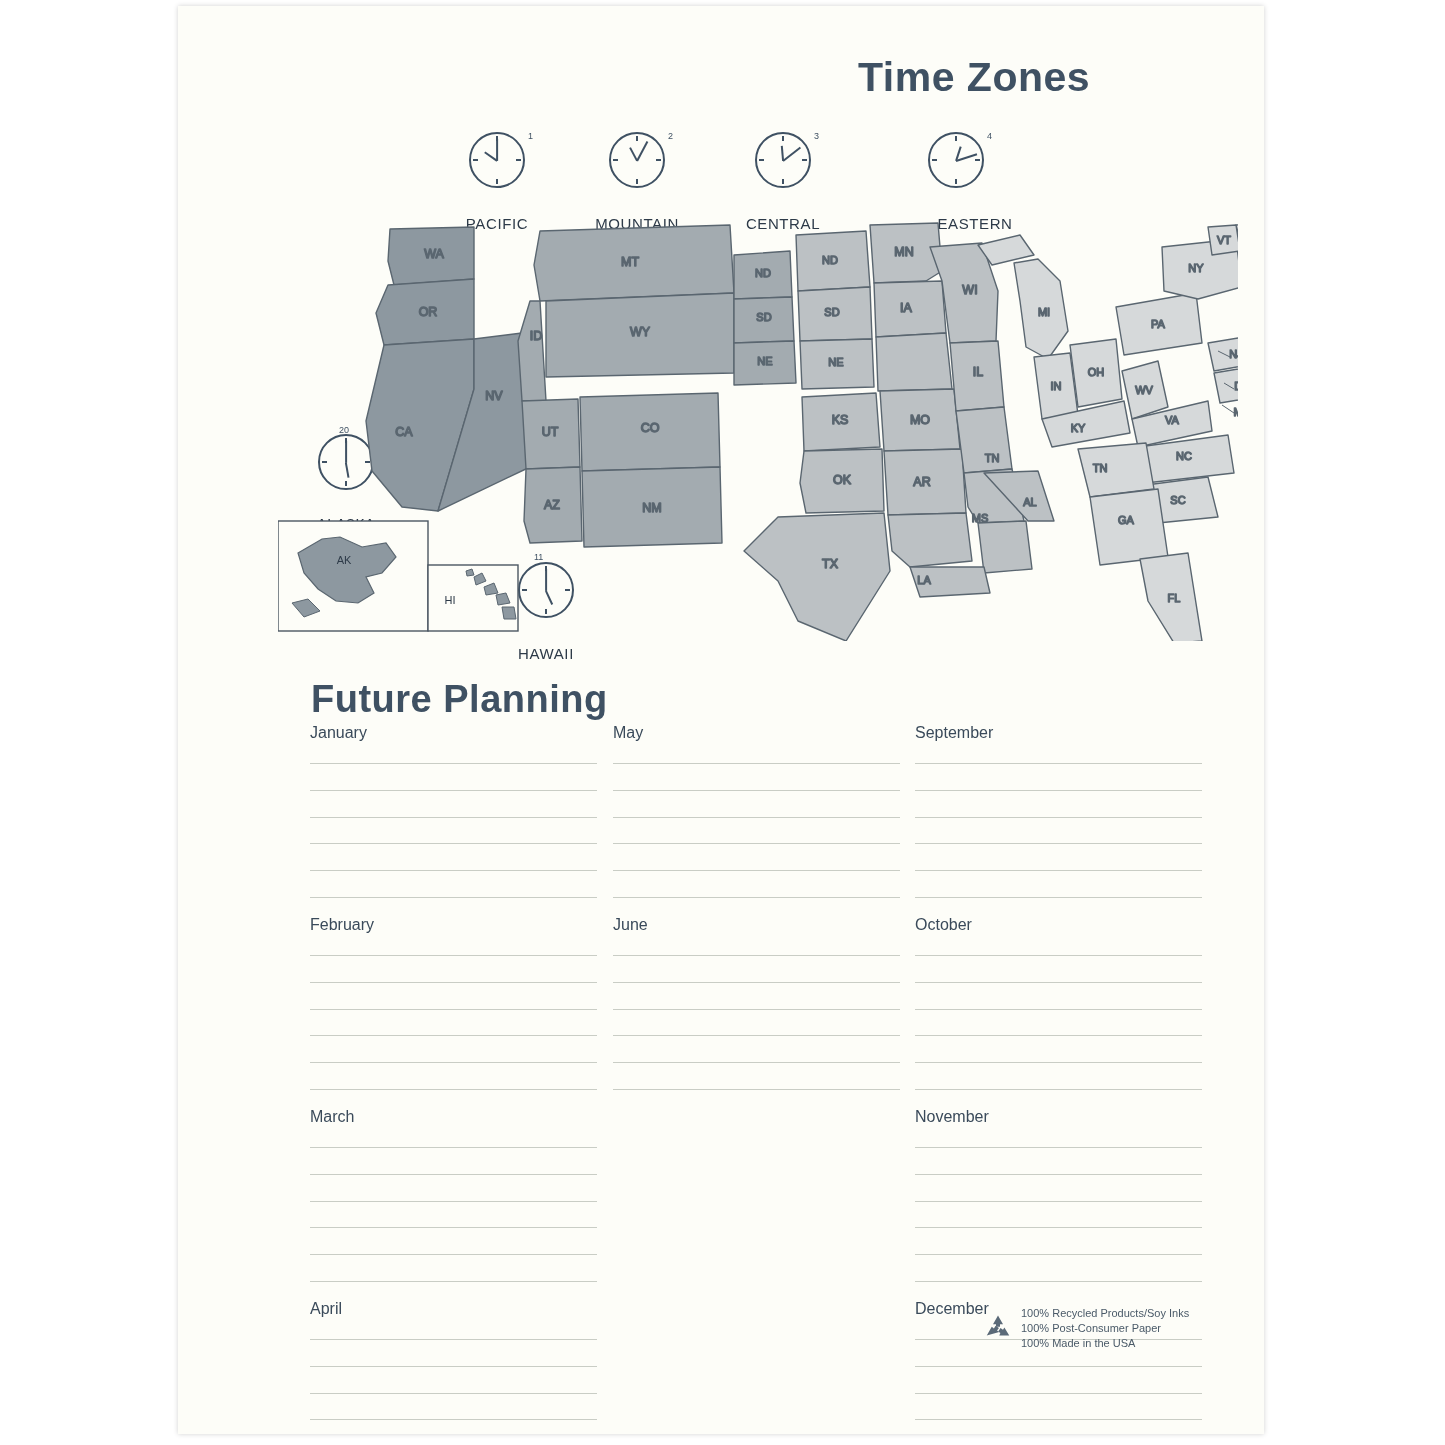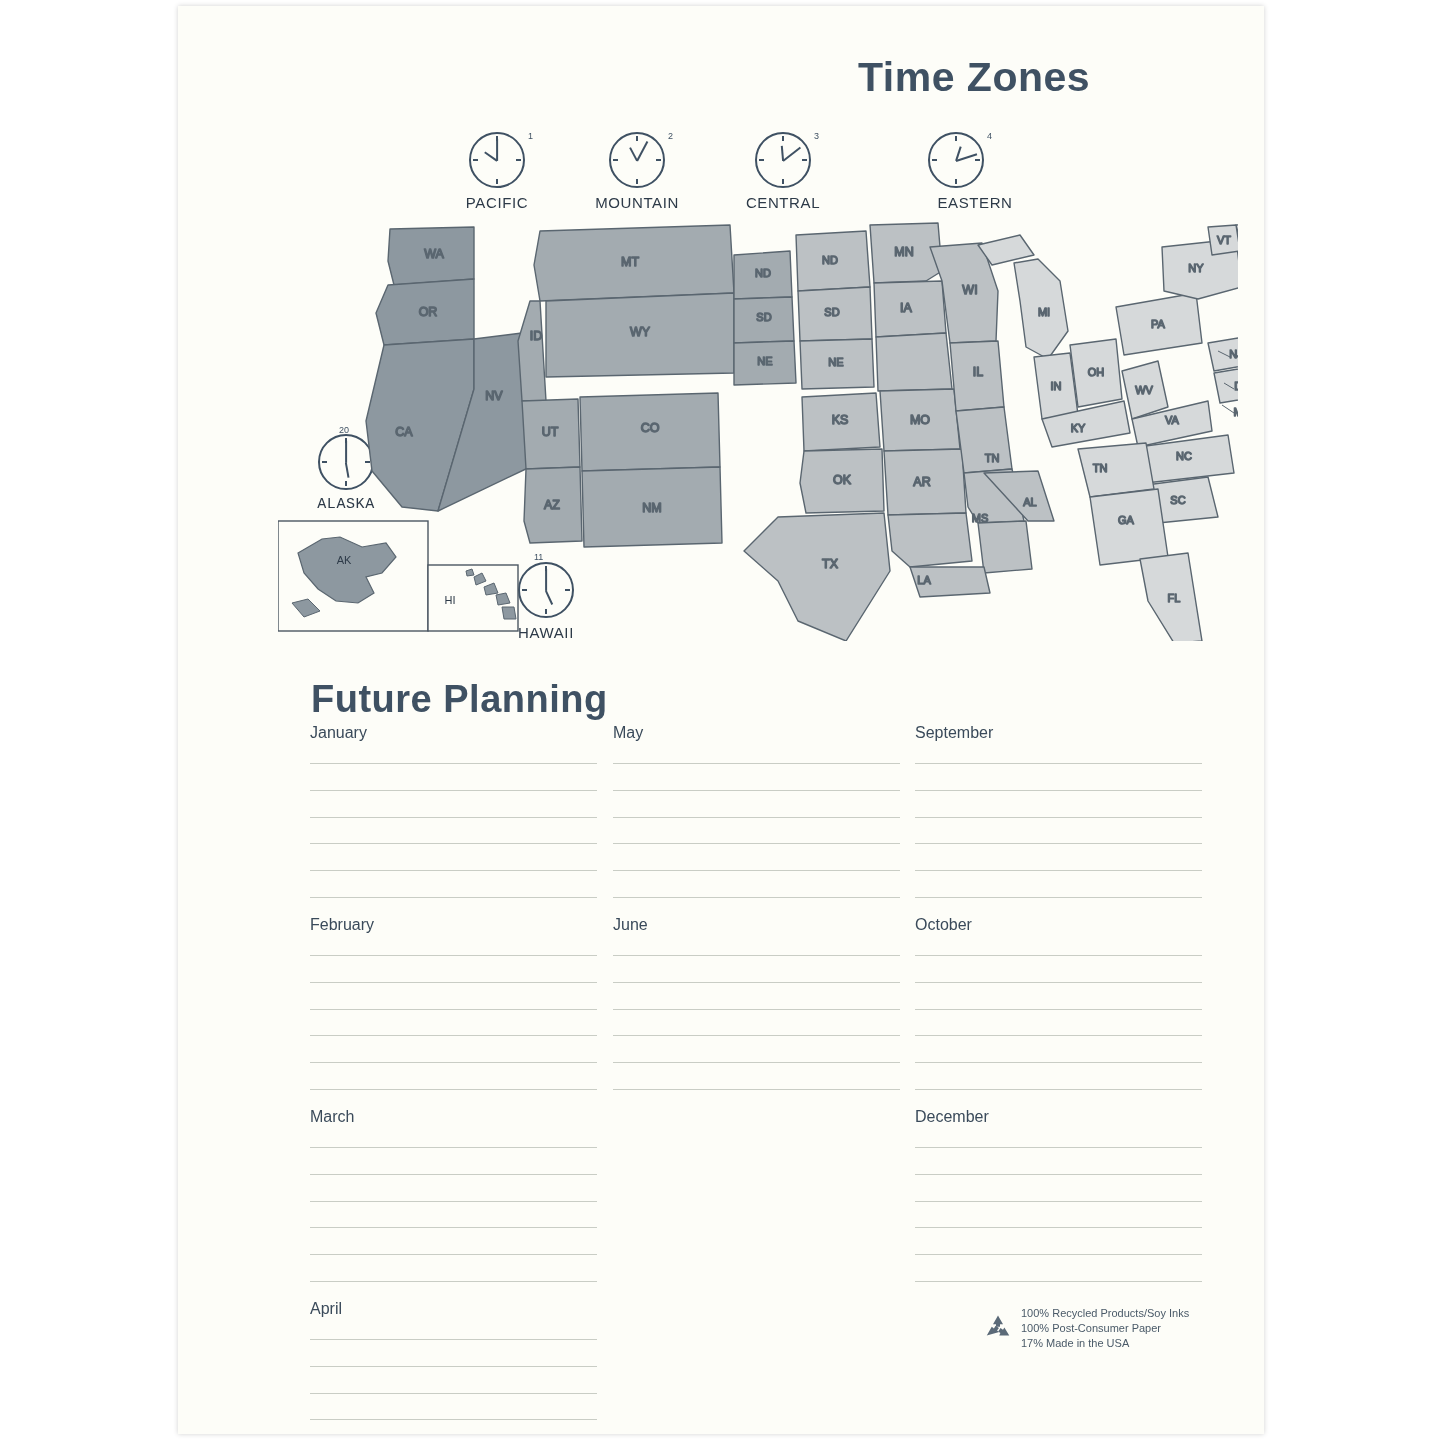--- a/index.html
+++ b/index.html
@@ -82,20 +82,21 @@
     font-size: 9px;
     color: #3f5163;
   }
   .clock-label {
     position: absolute;
     font-size: 15px;
     color: #2d3a48;
     letter-spacing: 0.6px;
     white-space: nowrap;
     text-align: center;
+    margin-top: 21px;
   }
 
   
   #map-wrap {
     position: absolute;
     left: 100px;
     top: 215px;
     width: 960px;
     height: 420px;
   }
@@ -470,20 +471,28 @@
         </div>
         <div class="month-block">
           <div class="month-name">October</div>
           <div class="rule"></div>
           <div class="rule"></div>
           <div class="rule"></div>
           <div class="rule"></div>
           <div class="rule"></div>
         </div>
         <div class="month-block">
+          <div class="month-name">November</div>
+          <div class="rule"></div>
+          <div class="rule"></div>
+          <div class="rule"></div>
+          <div class="rule"></div>
+          <div class="rule"></div>
+        </div>
+        <div class="month-block">
           <div class="month-name">December</div>
           <div class="rule"></div>
           <div class="rule"></div>
           <div class="rule"></div>
           <div class="rule"></div>
           <div class="rule"></div>
         </div>
       </div>
 
     </div>
@@ -492,18 +501,18 @@
       <svg id="recycle-icon" viewBox="0 0 24 24">
         <g fill="#5b6a78">
           <path d="M12 2 L16 9 L13.6 9 L13.6 11 L10.4 11 L10.4 9 L8 9 Z"></path>
           <path d="M3 18 L7 11 L8.7 12.3 L10.1 10.1 L12.8 11.9 L11.2 14 L13 15.2 Z"></path>
           <path d="M21 18 L13 18 L13.9 15.9 L12.2 14.8 L14 12 L16 13.3 L17.1 11.5 Z"></path>
         </g>
       </svg>
       <div class="foot-lines">
         <div>100% Recycled Products/Soy Inks</div>
         <div>100% Post-Consumer Paper</div>
-        <div>17% Made in the USA</div>
+        <div>100% Made in the USA</div>
       </div>
     </div>
 
   </div>
 </div>
 
 </body></html>

